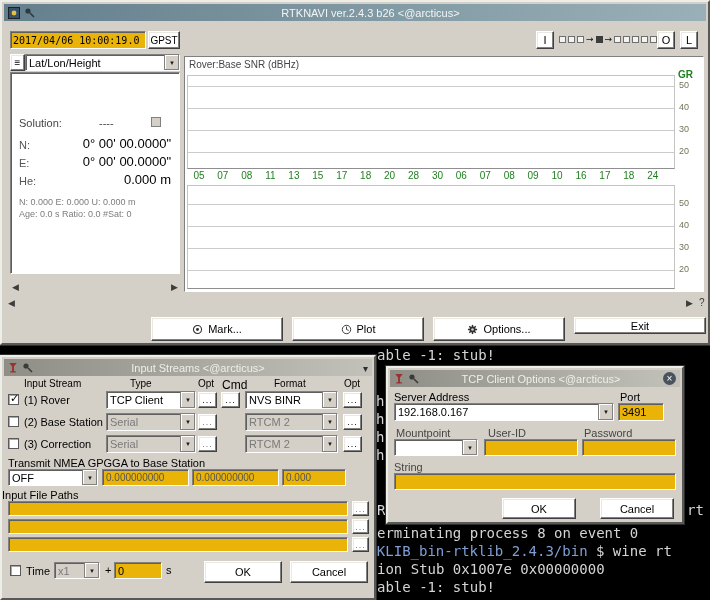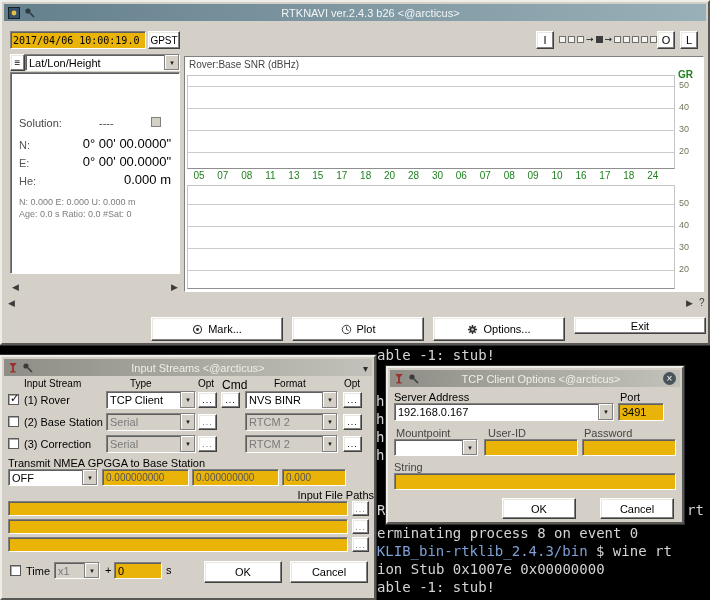--- a/index.html
+++ b/index.html
@@ -306,21 +306,21 @@
 
   <span class="lbl" style="left:6px;top:100px">Transmit NMEA GPGGA to Base Station</span>
   <div class="combo" style="left:6px;top:112px;width:90px;height:17px">
     <span class="cval">OFF</span>
       <span class="cbtn"></span>
   </div>
   <div class="sunken" style="left:100px;top:112px;width:87px;height:17px;font-size:10px;color:#555">0.000000000</div>
   <div class="sunken" style="left:190px;top:112px;width:87px;height:17px;font-size:10px;color:#555">0.000000000</div>
   <div class="sunken" style="left:280px;top:112px;width:64px;height:17px;font-size:10px;color:#555">0.000</div>
 
-  <span class="lbl" style="left:0;top:132px;width:372px;text-align:right">Input File Paths</span>
+  <span class="lbl" style="left:0;top:132px;width:372px;text-align:left">Input File Paths</span>
   <div class="sunken" style="left:6px;top:144px;width:340px;height:15px"></div>
   <div class="btn btn-dots dis" style="left:350px;top:144px;width:17px;height:15px">...</div>
   <div class="sunken" style="left:6px;top:162px;width:340px;height:15px"></div>
   <div class="btn btn-dots dis" style="left:350px;top:162px;width:17px;height:15px">...</div>
   <div class="sunken" style="left:6px;top:180px;width:340px;height:15px"></div>
   <div class="btn btn-dots dis" style="left:350px;top:180px;width:17px;height:15px">...</div>
 
   <span class="cb" style="left:8px;top:208px"></span>
   <span class="lbl" style="left:24px;top:208px">Time</span>
   <div class="combo disabled" style="left:52px;top:205px;width:46px;height:17px">

